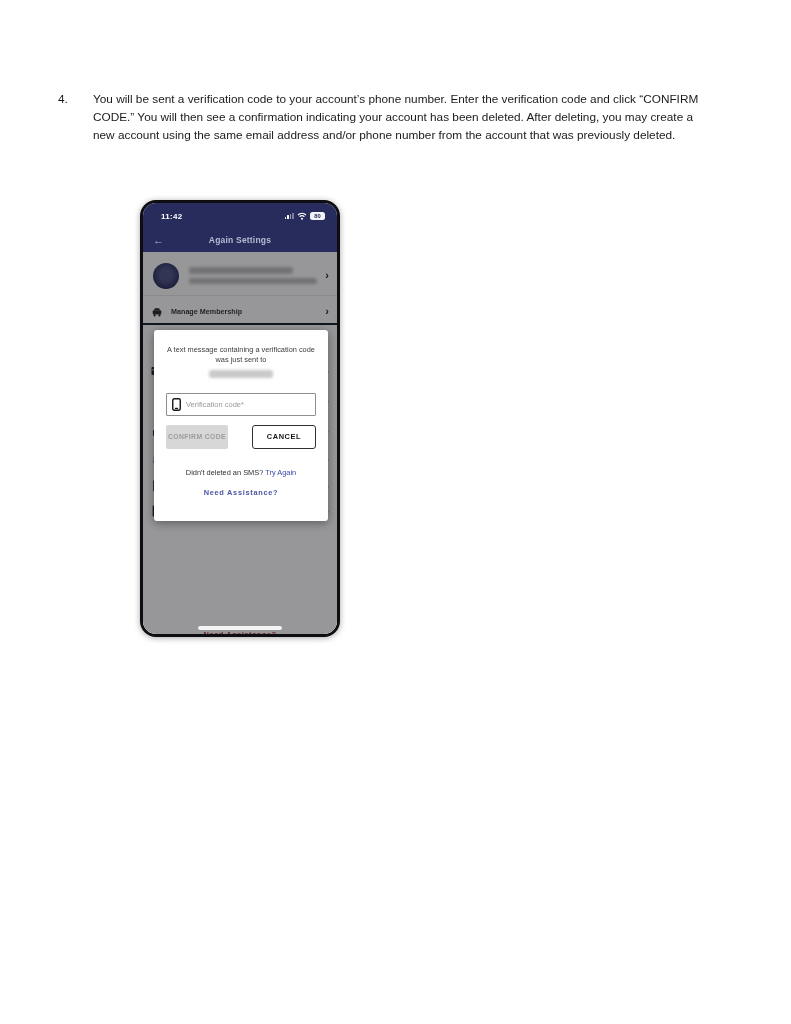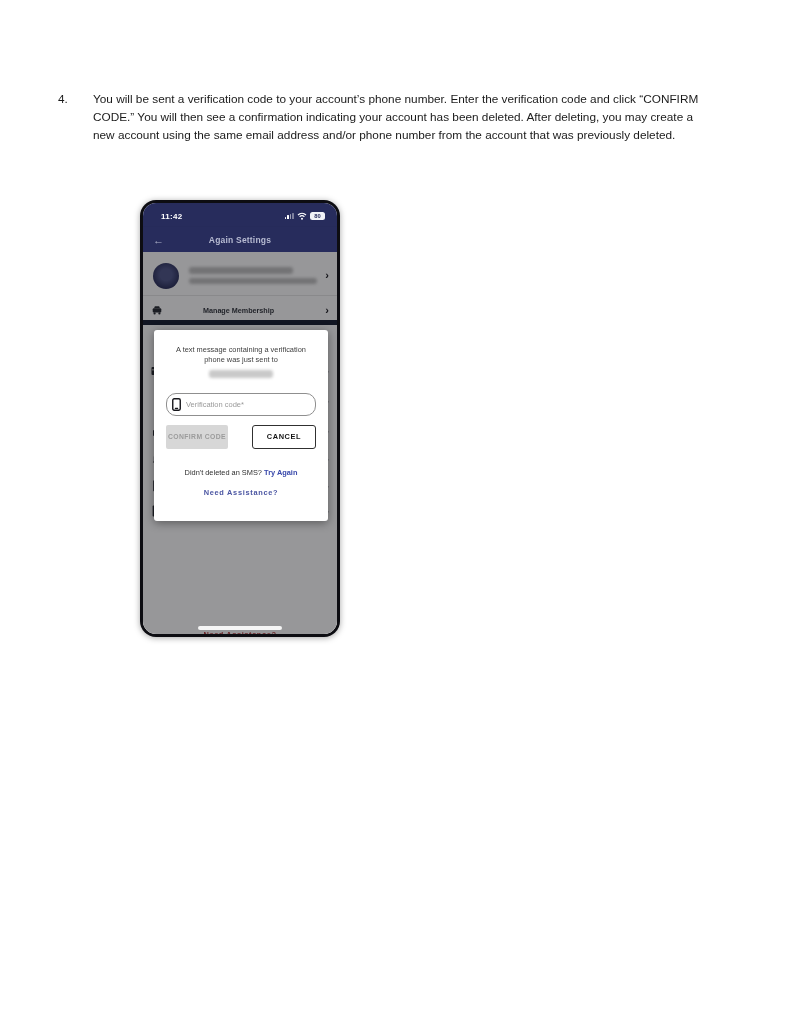--- a/index.html
+++ b/index.html
@@ -35,21 +35,21 @@
   
   .body-area { position:absolute; left:0; top:49px; width:100%; height:382px; background:#fdfdfd; }
   .row { position:absolute; left:0; width:100%; display:flex; align-items:center; padding:0 8px; }
   .row .chev { margin-left:auto; font-size:11px; font-weight:bold; color:#16161c; line-height:1; }
   .profile-row { top:4px; height:40px; border-bottom:1px solid #e4e4e4; }
   .avatar { width:26px; height:26px; border-radius:50%; margin-left:2px;
             background:radial-gradient(circle at 50% 45%, #4a5185 0 30%, #262b58 70%); }
   .blur-lines { display:flex; flex-direction:column; gap:4px; margin-left:10px; }
   .blur-bar { background:#bdbdbd; border-radius:3px; filter:blur(1.6px); }
   .b1 { width:104px; height:7px; } .b2 { width:128px; height:6px; }
-  .mm-row { top:48px; height:25px; border-bottom:5px solid #0f172a;gap:32px; }
+  .mm-row { top:48px; height:25px; border-bottom:2px solid #0f172a; }
   .row-icon { width:12px; height:12px; color:#20242c; flex:none; }
   .mm-label { font-size:7.2px; color:#2d3138; margin-left:8px; font-weight:bold; }
   .mini-row { height:22px; }
   .mini-row .row-icon { margin-left:0; }
   .dollar-glyph { font-size:9px; font-weight:bold; color:#1d2026; width:12px; text-align:center; }
 
   
   .assist-bg { position:absolute; left:0; top:378px; width:100%; text-align:center;
                font-size:7.4px; font-weight:bold; letter-spacing:0.6px; color:#b03434; }
 
@@ -57,32 +57,32 @@
   .scrim { position:absolute; left:0; top:49px; width:100%; height:382px; background:rgba(20,20,24,0.44); }
   .home-indicator { position:absolute; left:50%; bottom:4px; transform:translateX(-50%);
                     width:84px; height:4px; border-radius:2px; background:#f5f5f5; z-index:30; }
 
   
   .dialog { position:absolute; left:11px; top:127px; width:174px; height:191px; background:#ffffff;
             border-radius:3px; box-shadow:0 2px 10px rgba(0,0,0,0.4); z-index:20; padding-top:15px; }
   .dlg-msg { width:150px; margin:0 auto; text-align:center; font-size:7.4px; line-height:1.4; color:#3d3d3d; }
   .dlg-phone-blur { width:64px; height:8px; margin:4px auto 0; background:#c9c9c9; border-radius:3px; filter:blur(1.8px); }
   .dlg-input { display:flex; align-items:center; margin:15px 12px 0; height:23px;
-               border:1px solid #8f8f8f; border-radius:10px; background:#fff; padding:0 5px; }
+               border:1px solid #8f8f8f; border-radius:1px; background:#fff; padding:0 5px; }
   .dlg-input svg { flex:none; color:#17171c; }
   .dlg-input input { border:0; outline:0; width:100%; margin-left:5px; font-size:7.5px;
                      font-family:"Liberation Sans", sans-serif; color:#333; background:transparent; }
   .dlg-input input::placeholder { color:#9a9a9a; }
   .dlg-btns { display:flex; gap:24px; margin:9px 12px 0; }
   .btn { flex:1; height:24px; display:flex; align-items:center; justify-content:center;
          font-family:"Liberation Sans", sans-serif; font-weight:bold; cursor:pointer; }
   .btn-confirm { background:#d7d7d7; border:0; color:#9b9b9b; font-size:6.8px; letter-spacing:0.4px; border-radius:2px; }
   .btn-cancel { background:#ffffff; border:1.5px solid #303030; border-radius:3px; color:#141414; font-size:7.4px; letter-spacing:0.6px; }
   .dlg-sms { margin-top:19px; text-align:center; font-size:7.4px; color:#2e2e2e; }
-  .try-again { color:#3949ab; font-weight:bold; cursor:pointer; }
+  .try-again { color:#3949ab; font-weight:normal; cursor:pointer; }
   .dlg-assist { margin-top:11px; text-align:center; font-size:7.4px; font-weight:bold;
                 letter-spacing:0.7px; color:#4a55a2; cursor:pointer; }
 </style>
 </head>
 <body>
 
 <div class="step">
   <span class="step-num">4.</span>
   <div class="step-body">You will be sent a verification code to your account’s phone number. Enter the verification code and click “CONFIRM CODE.” You will then see a confirmation indicating your account has been deleted. After deleting, you may create a new account using the same email address and/or phone number from the account that was previously deleted.</div>
 </div>
@@ -181,21 +181,21 @@
         <span class="chev">›</span>
       </div>
 
       <div class="assist-bg">Need Assistance?</div>
 
     </div>
 
     <div class="scrim"></div>
 
     <div class="dialog">
-      <div class="dlg-msg">A text message containing a verification phone was just sent to</div>
+      <div class="dlg-msg">A text message containing a verification code was just sent to</div>
       <div class="dlg-phone-blur"></div>
 
       <div class="dlg-input">
         <svg viewBox="0 0 9 13" width="9" height="13">
           <rect x="0.75" y="0.75" width="7.5" height="11.5" rx="1.4" fill="none" stroke="currentColor" stroke-width="1.4"></rect>
           <rect x="2.8" y="9.8" width="3.4" height="1.1" rx="0.5" fill="currentColor"></rect>
         </svg>
         <input type="text" placeholder="Verification code*" style="">
       </div>
 

